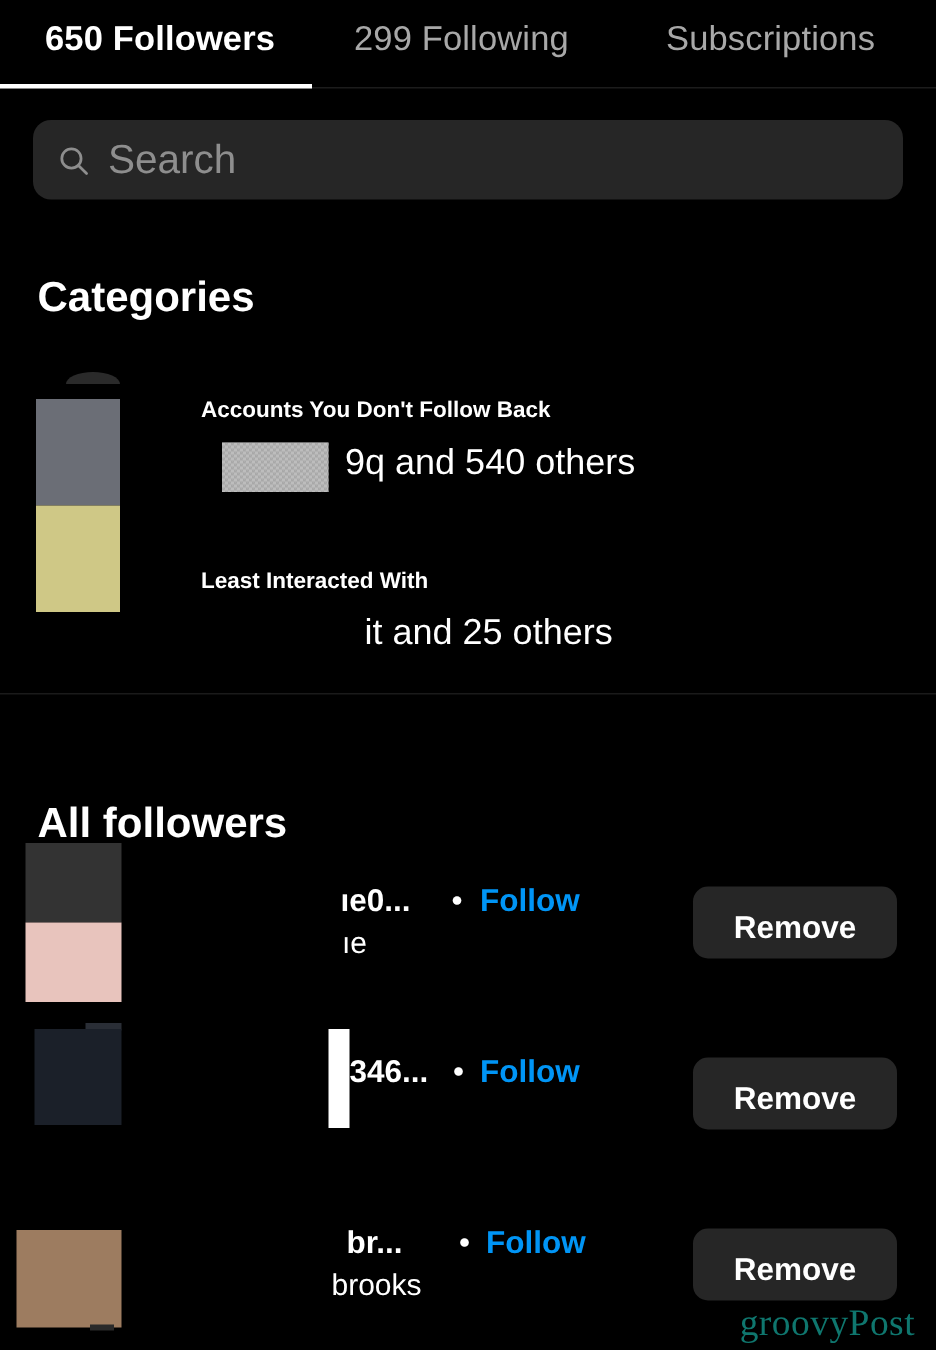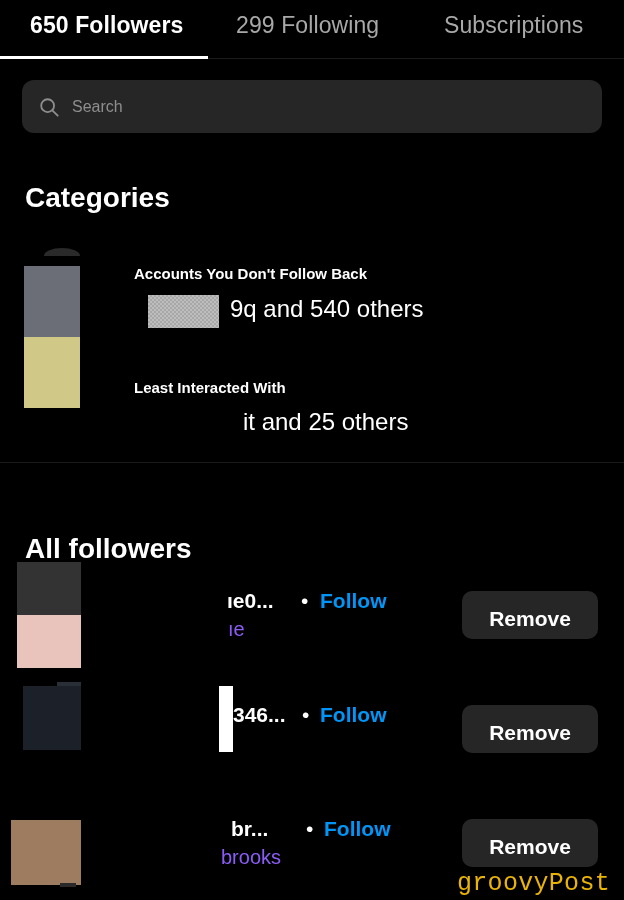--- a/index.html
+++ b/index.html
@@ -80,21 +80,21 @@
   }
   .search-icon {
     margin-left: 16px;
     width: 22px;
     height: 22px;
     flex: 0 0 auto;
     display: block;
   }
   .search-placeholder {
     margin-left: 12px;
-    font-size: 16px;
+    font-size: 27px;
     color: #8e8e8e;
   }
 
   
   .section-title {
     position: absolute;
     left: 25px;
     font-size: 28px;
     font-weight: bold;
     color: #fff;
@@ -189,21 +189,21 @@
   .f-follow {
     position: absolute;
     font-size: 21px;
     font-weight: bold;
     color: #0095f6;
     white-space: nowrap;
   }
   .f-sub {
     position: absolute;
     font-size: 20px;
-    color: #8b5cf6;
+    color: #ffffff;
     white-space: nowrap;
   }
 
   .f1-name { left: 227px; top: 589px; }
   .f1-dot  { left: 301px; top: 589px; }
   .f1-foll { left: 320px; top: 589px; }
   .f1-sub  { left: 228px; top: 618px; }
 
   .f2-name { left: 233px; top: 703px; }
   .f2-dot  { left: 302px; top: 703px; }
@@ -229,23 +229,23 @@
     padding: 16px;
   }
   .rm1 { left: 462px; top: 591px; }
   .rm2 { left: 462px; top: 705px; }
   .rm3 { left: 462px; top: 819px; }
 
   .watermark {
     position: absolute;
     right: 14px;
     top: 869px;
-    font-family: Liberation Mono, monospace;
+    font-family: Liberation Serif, serif;
     font-size: 25px;
-    color: #eab308;
+    color: #0f766e;
     letter-spacing: 0.3px;
     margin-left: 28px;
   }
 </style>
 </head>
 <body>
 
 <div class="screen">
 
   <div class="tabbar">

